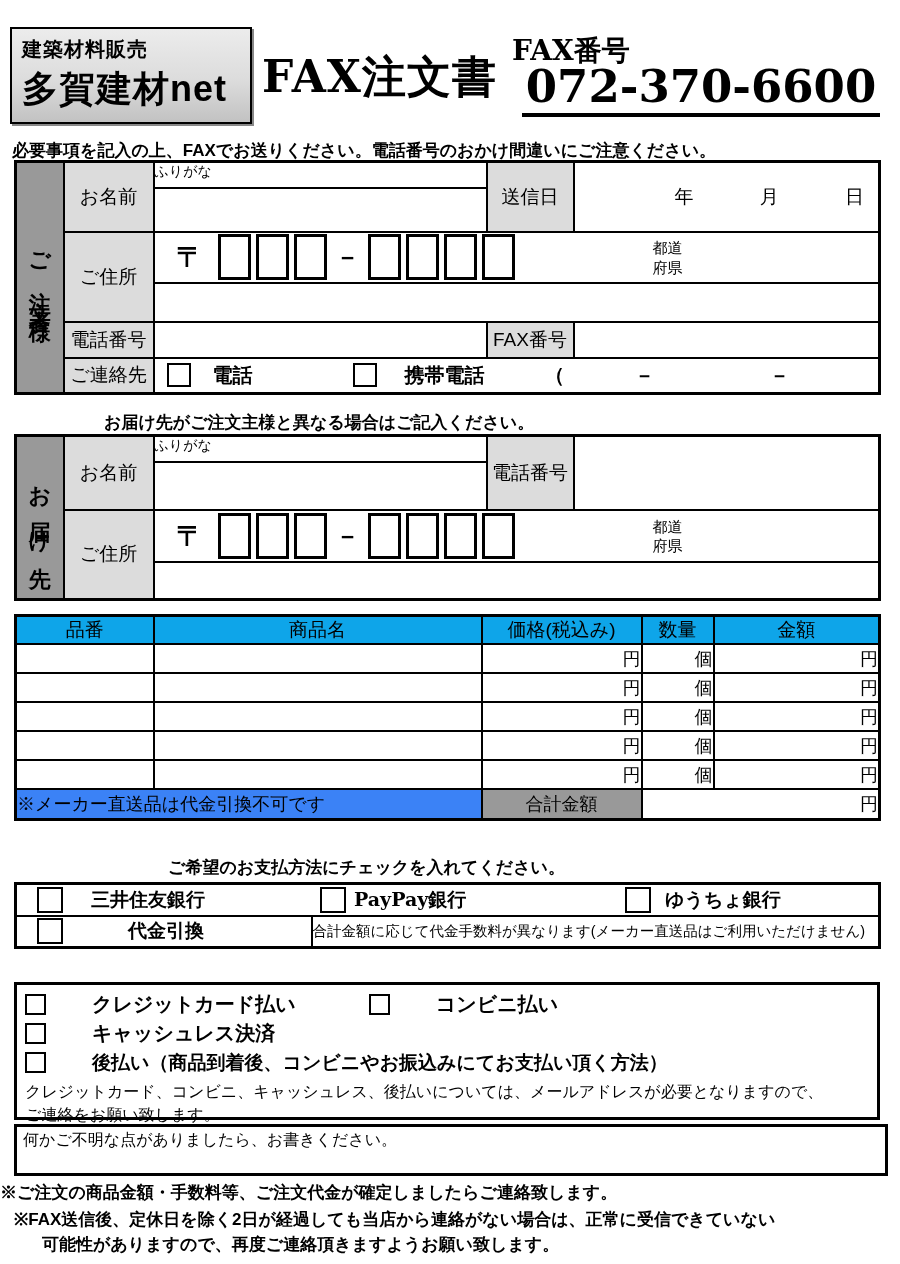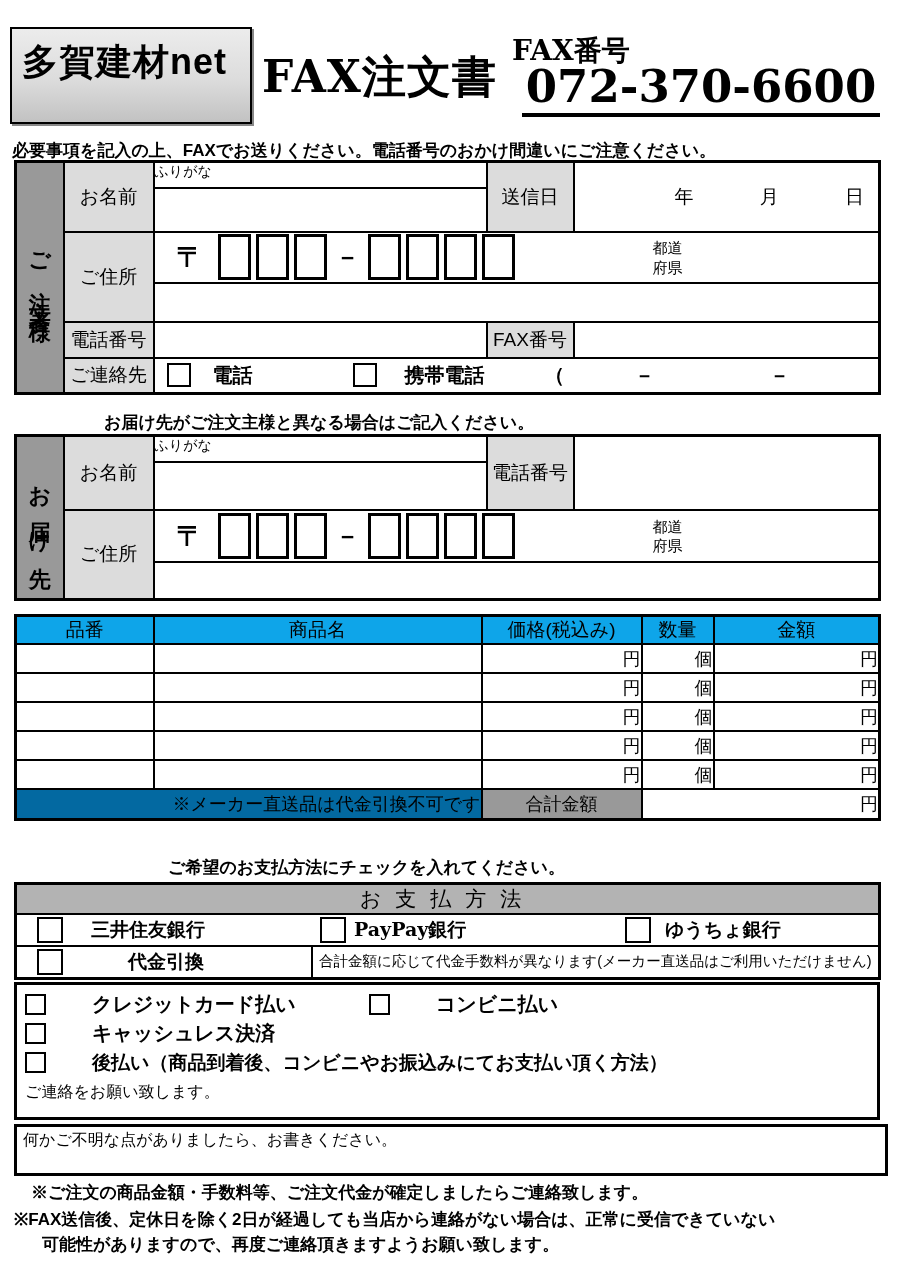--- a/index.html
+++ b/index.html
@@ -43,21 +43,21 @@
   .pdash{font-size:24px;font-weight:bold;margin:0 8px 0 4px;}
   .pref{position:absolute;left:498px;top:50%;transform:translateY(-50%);
         font-size:15px;line-height:1.3;text-align:left;}
 
   .cb{display:inline-block;width:20px;height:20px;border:2px solid #000;background:#fff;flex:none;}
   .contact-flex{display:flex;align-items:center;font-size:20px;font-weight:bold;}
 
   
   th.phead{background:#0ea5e9;font-size:19px;font-weight:bold;text-align:center;vertical-align:middle;}
   td.unit{font-size:18px;font-weight:bold;text-align:right;vertical-align:middle;padding:0 6px;}
-  td.pnote{background:#0369a1;font-size:18px;font-weight:bold;text-align:right;vertical-align:middle;}
+  td.pnote{background:#3b82f6;font-size:18px;font-weight:bold;text-align:left;vertical-align:middle;}
   td.ptotal{background:#999999;font-size:18px;font-weight:bold;text-align:center;vertical-align:middle;}
 
   
   th.payhead{background:#b3b3b3;font-size:21px;font-weight:bold;text-align:center;
              vertical-align:middle;letter-spacing:14px;}
   .paycell{position:relative;vertical-align:middle;}
   .pay-group{position:absolute;top:50%;transform:translateY(-50%);display:flex;
              align-items:center;font-size:19px;font-weight:bold;}
   .cb-b{display:inline-block;width:22px;height:22px;border:2px solid #000;background:#fff;flex:none;}
   .cod-flex{display:flex;align-items:center;font-size:19px;font-weight:bold;padding-left:20px;}
@@ -77,20 +77,21 @@
 
   .subtitle{position:absolute;font-size:17px;font-weight:bold;}
   .footnote{position:absolute;font-size:17px;font-weight:bold;}
 </style>
 </head>
 <body>
 
 <div id="page">
 
   <div class="logo">
+    <div class="logo-tagline">建築材料販売</div>
     <div class="logo-name">多賀建材net</div>
   </div>
   <div class="main-title">FAX注文書</div>
   <div class="fax-label">FAX番号</div>
   <div class="fax-number">072-370-6600</div>
 
   <div class="instruction">必要事項を記入の上、FAXでお送りください。電話番号のおかけ間違いにご注意ください。</div>
 
   <table class="tbl" style="left:14px;top:160px;width:864px;">
     <colgroup>
@@ -271,40 +272,37 @@
 
   <div class="subtitle" style="left:168px;top:856px;">ご希望のお支払方法にチェックを入れてください。</div>
 
   <table class="tbl" style="left:14px;top:882px;width:864px;">
     <colgroup>
         <col style="width:296px">
         <col style="width:284px">
         <col style="width:284px">
       </colgroup>
     <tbody>
-        <tr style="height:28px;">
-      <th class="payhead" colspan="3">お支払方法</th>
-    </tr>
     <tr style="height:32px;">
       <td class="paycell" colspan="3">
         <div class="pay-group" style="left:20px;">
           <span class="cb-b"></span>
           <span style="margin-left:28px;">三井住友銀行</span>
         </div>
         <div class="pay-group" style="left:303px;">
           <span class="cb-b"></span>
           <span style="margin-left:8px;font-family:'DejaVu Serif',serif;">PayPay銀行</span>
         </div>
         <div class="pay-group" style="left:608px;">
           <span class="cb-b"></span>
           <span style="margin-left:14px;">ゆうちょ銀行</span>
         </div>
       </td>
     </tr>
-    <tr style="height:32px;text-align:center;">
+    <tr style="height:32px;">
       <td>
         <div class="cod-flex">
           <span class="cb-b"></span>
           <span style="margin-left:65px;">代金引換</span>
         </div>
       </td>
       <td class="cod-note" colspan="2">合計金額に応じて代金手数料が異なります(メーカー直送品はご利用いただけません)</td>
     </tr>
   </tbody>
     </table>
@@ -318,25 +316,26 @@
     </div>
     <div class="opt-line">
       <span class="cb-s"></span>
       <span>キャッシュレス決済</span>
     </div>
     <div class="opt-line opt-serif" style="font-size:19px;">
       <span class="cb-s"></span>
       <span>後払い（商品到着後、コンビニやお振込みにてお支払い頂く方法）</span>
     </div>
     <div class="email-note">
+      <div>クレジットカード、コンビニ、キャッシュレス、後払いについては、メールアドレスが必要となりますので、</div>
       <div>ご連絡をお願い致します。</div>
     </div>
   </div>
 
   <div class="remarksbox">
     <span>何かご不明な点がありましたら、お書きください。</span>
   </div>
 
-  <div class="footnote" style="left:31px;top:1181px;">※ご注文の商品金額・手数料等、ご注文代金が確定しましたらご連絡致します。</div>
+  <div class="footnote" style="left:0;top:1181px;">※ご注文の商品金額・手数料等、ご注文代金が確定しましたらご連絡致します。</div>
   <div class="footnote" style="left:14px;top:1207px;">※FAX送信後、定休日を除く2日が経過しても当店から連絡がない場合は、正常に受信できていない</div>
   <div class="footnote" style="left:42px;top:1233px;">可能性がありますので、再度ご連絡頂きますようお願い致します。</div>
 
 </div>
 
 </body></html>

